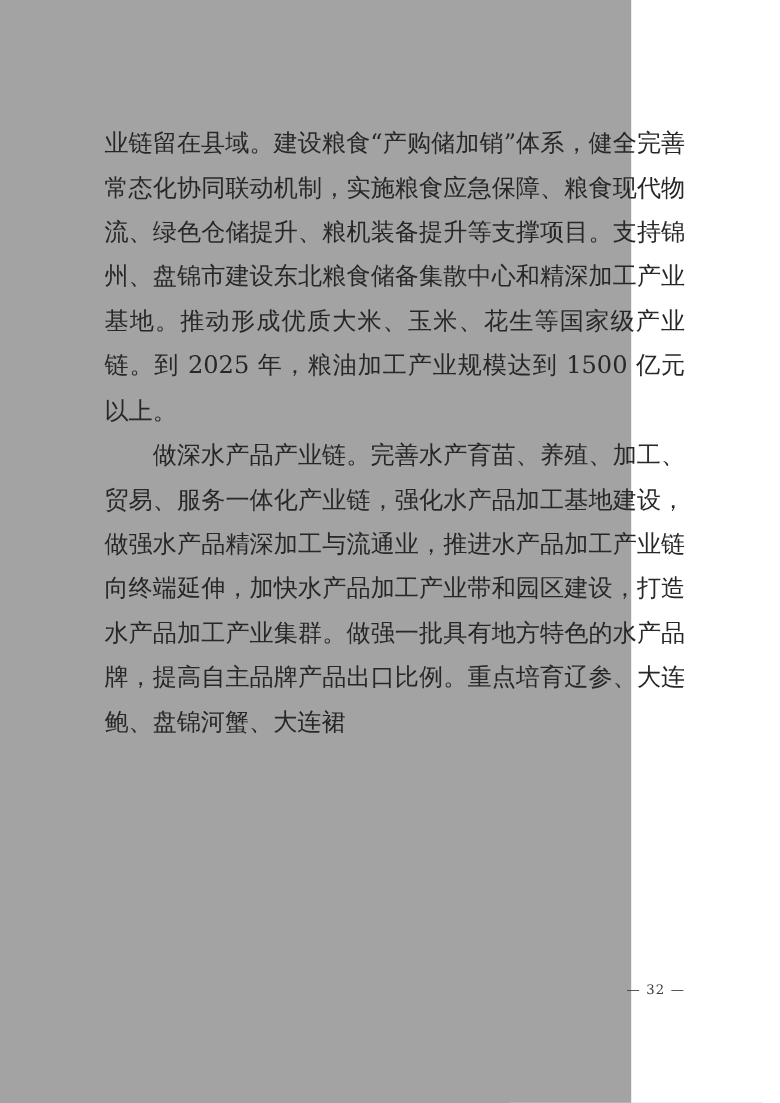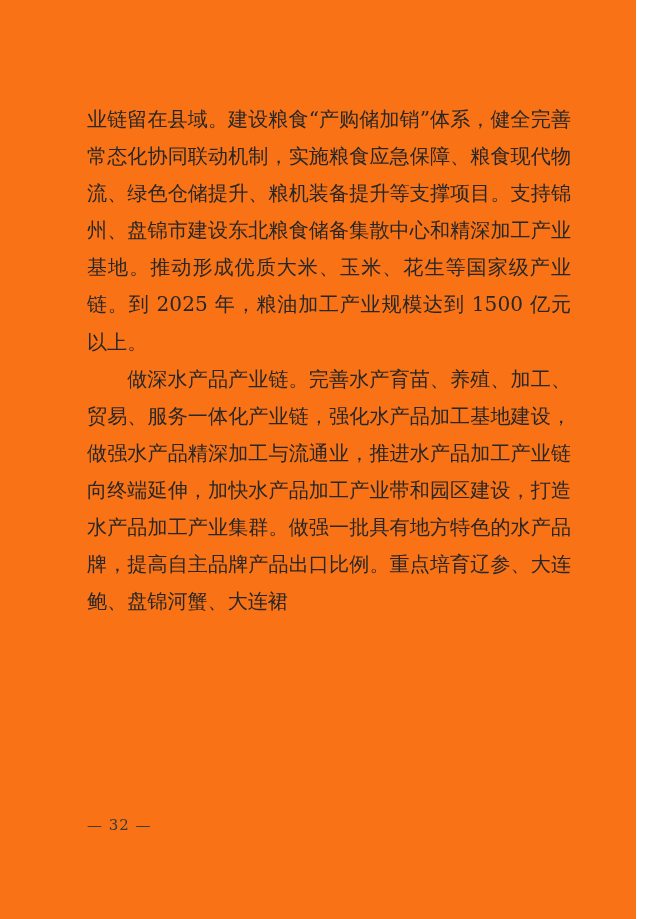--- a/index.html
+++ b/index.html
@@ -8,23 +8,23 @@
   }
   body {
     width: 650px;
     height: 919px;
     background: #ffffff;
     font-family: "DejaVu Serif", serif;
     overflow: hidden;
   }
   .page {
     position: relative;
-    width: 636px;
+    width: 526px;
     height: 919px;
-    background: #f97316;
+    background: #a3a3a3;
     box-sizing: border-box;
   }
   .text-block {
     position: absolute;
     left: 87px;
     top: 101px;
     width: 484px;
   }
   .para {
     margin: 0;
@@ -42,24 +42,24 @@
   }
   .para.indent {
     text-indent: 40.2px;
   }
   .footer {
     position: absolute;
     left: 87px;
     top: 814px;
     width: 484px;
     font-family: "DejaVu Serif", serif;
-    font-size: 15px;
+    font-size: 11px;
     line-height: 22px;
     color: #3a3a3a;
-    text-align: left;
+    text-align: right;
     letter-spacing: 1px;
   }
   .footer .pnum {
     display: inline;
   }
 </style>
 </head>
 <body>
 
 <div class="page">

